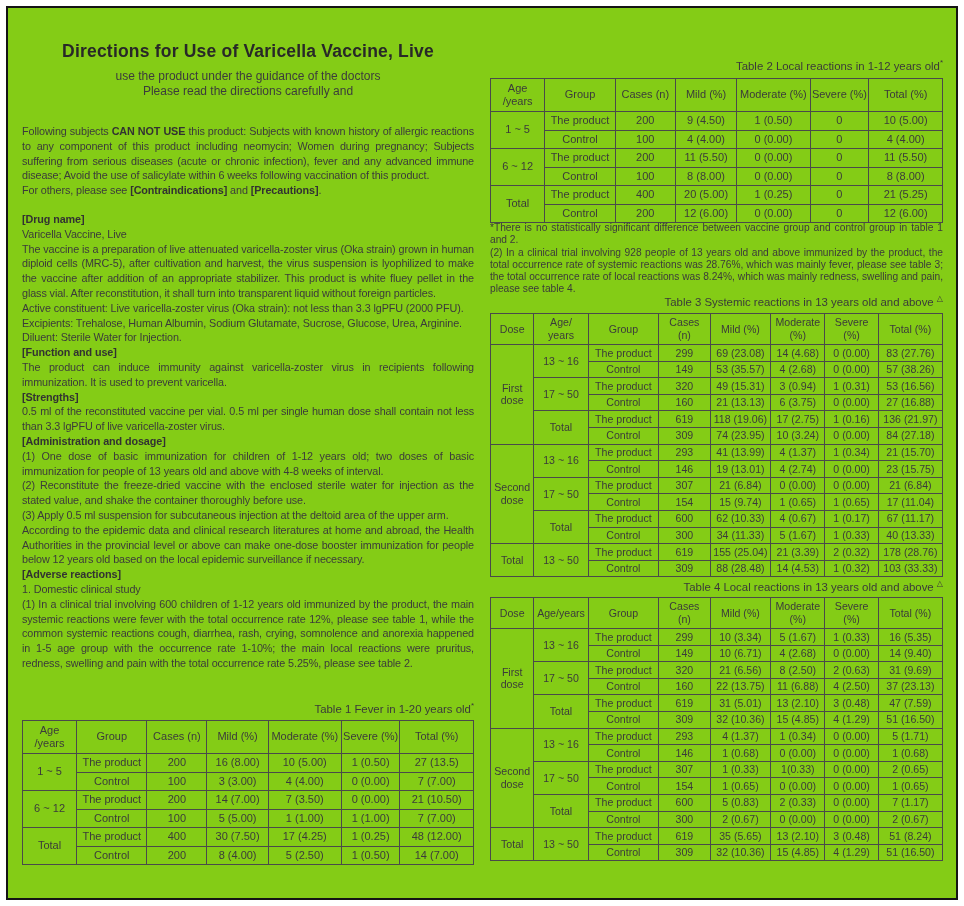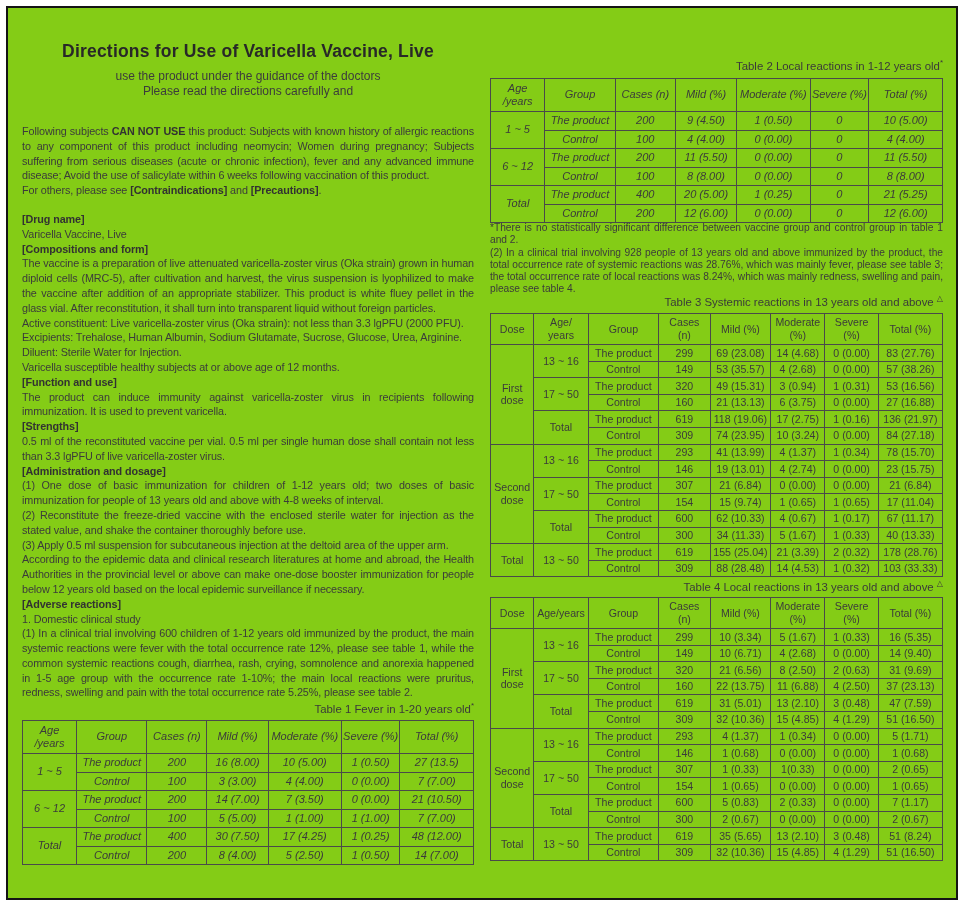--- a/index.html
+++ b/index.html
@@ -29,21 +29,21 @@
 
   .table-title{position:absolute;left:0;width:100%;text-align:right;font-size:11.4px;color:#3a3a3a;}
   .t1-title{top:695px;}
   .t2-title{top:52px;}
   .t3-title{top:288px;}
   .t4-title{top:573px;}
 
   table.tbl{position:absolute;left:0;width:100%;border-collapse:collapse;table-layout:fixed;}
   .tbl th,.tbl td{border:1px solid #4a4a4a;text-align:center;vertical-align:middle;
     font-weight:400;white-space:pre-line;color:#3b3b3b;overflow:hidden;}
-  .tbl12{font-size:11px;font-style:italic;}
+  .tbl12{font-size:11px;}
   .tbl12 th{padding:2.5px 1px;line-height:13.5px;}
   .tbl12 td{padding:2px 1px;line-height:13.5px;}
   .tbl34{font-size:10.6px;}
   .tbl34 th{padding:2px 1px;line-height:13px;}
   .tbl34 td{padding:1.5px 1px;line-height:12.6px;}
   .t1{top:712px;}
   .t2{top:70px;}
   .t3{top:305px;}
   .t4{top:589px;}
 </style>
@@ -57,26 +57,24 @@
     <div class="doc-subtitle">
       <div>use the product under the guidance of the doctors</div>
       <div>Please read the directions carefully and</div>
     </div>
     <div class="body-text left-text">
         <div class="rich-block"><span>Following subjects </span><span class="b">CAN NOT USE</span><span> this product: Subjects with known history of allergic reactions to any component of this product including neomycin; Women during pregnancy; Subjects suffering from serious diseases (acute or chronic infection), fever and any advanced immune disease; Avoid the use of salicylate within 6 weeks following vaccination of this product.</span></div>
         <div class="rich-block"><span>For others, please see </span><span class="b">[Contraindications]</span><span> and </span><span class="b">[Precautions]</span><span>.</span></div>
         <div class="rich-block empty"></div>
         <div class="rich-block"><span class="b">[Drug name]</span></div>
         <div class="rich-block"><span>Varicella Vaccine, Live</span></div>
-        <div class="rich-block"><span class="b">[Compositions and form]</span></div>
         <div class="rich-block"><span>The vaccine is a preparation of live attenuated varicella-zoster virus (Oka strain) grown in human diploid cells (MRC-5), after cultivation and harvest, the virus suspension is lyophilized to make the vaccine after addition of an appropriate stabilizer. This product is white fluey pellet in the glass vial. After reconstitution, it shall turn into transparent liquid without foreign particles.</span></div>
         <div class="rich-block"><span>Active constituent: Live varicella-zoster virus (Oka strain): not less than 3.3 lgPFU (2000 PFU).</span></div>
         <div class="rich-block"><span>Excipients: Trehalose, Human Albumin, Sodium Glutamate, Sucrose, Glucose, Urea, Arginine.</span></div>
         <div class="rich-block"><span>Diluent: Sterile Water for Injection.</span></div>
-        <div class="rich-block"><span>Varicella susceptible healthy subjects at or above age of 12 months.</span></div>
         <div class="rich-block"><span class="b">[Function and use]</span></div>
         <div class="rich-block"><span>The product can induce immunity against varicella-zoster virus in recipients following immunization. It is used to prevent varicella.</span></div>
         <div class="rich-block"><span class="b">[Strengths]</span></div>
         <div class="rich-block"><span>0.5 ml of the reconstituted vaccine per vial. 0.5 ml per single human dose shall contain not less than 3.3 lgPFU of live varicella-zoster virus.</span></div>
         <div class="rich-block"><span class="b">[Administration and dosage]</span></div>
         <div class="rich-block"><span>(1) One dose of basic immunization for children of 1-12 years old; two doses of basic immunization for people of 13 years old and above with 4-8 weeks of interval.</span></div>
         <div class="rich-block"><span>(2) Reconstitute the freeze-dried vaccine with the enclosed sterile water for injection as the stated value, and shake the container thoroughly before use.</span></div>
         <div class="rich-block"><span>(3) Apply 0.5 ml suspension for subcutaneous injection at the deltoid area of the upper arm.</span></div>
         <div class="rich-block"><span>According to the epidemic data and clinical research literatures at home and abroad, the Health Authorities in the provincial level or above can make one-dose booster immunization for people below 12 years old based on the local epidemic surveillance if necessary.</span></div>
         <div class="rich-block"><span class="b">[Adverse reactions]</span></div>
@@ -334,21 +332,21 @@
           </tr>
           <tr>
             <td rowspan="6">Second
 dose</td>
             <td rowspan="2">13 ~ 16</td>
             <td>The product</td>
             <td>293</td>
             <td>41 (13.99)</td>
             <td>4 (1.37)</td>
             <td>1 (0.34)</td>
-            <td>78 (15.70)</td>
+            <td>21 (15.70)</td>
           </tr>
           <tr>
             <td>Control</td>
             <td>146</td>
             <td>19 (13.01)</td>
             <td>4 (2.74)</td>
             <td>0 (0.00)</td>
             <td>23 (15.75)</td>
           </tr>
           <tr>

